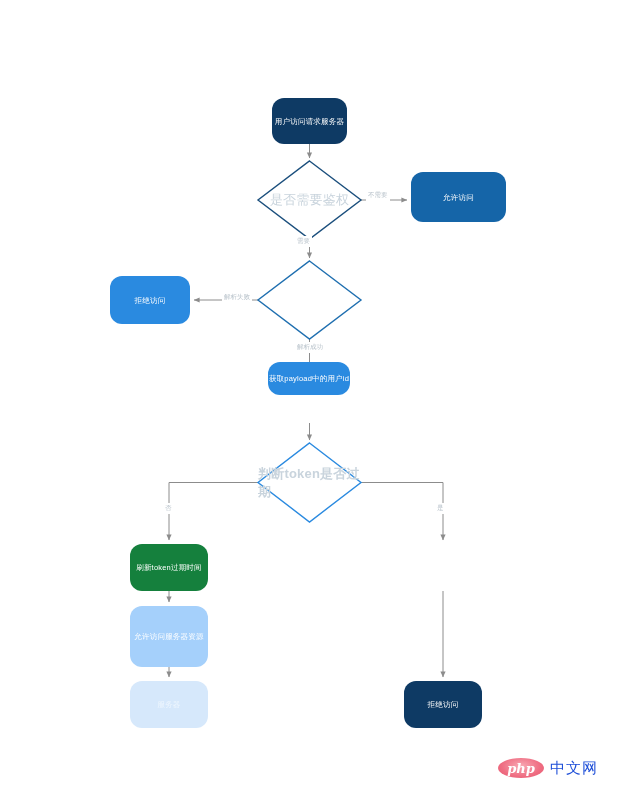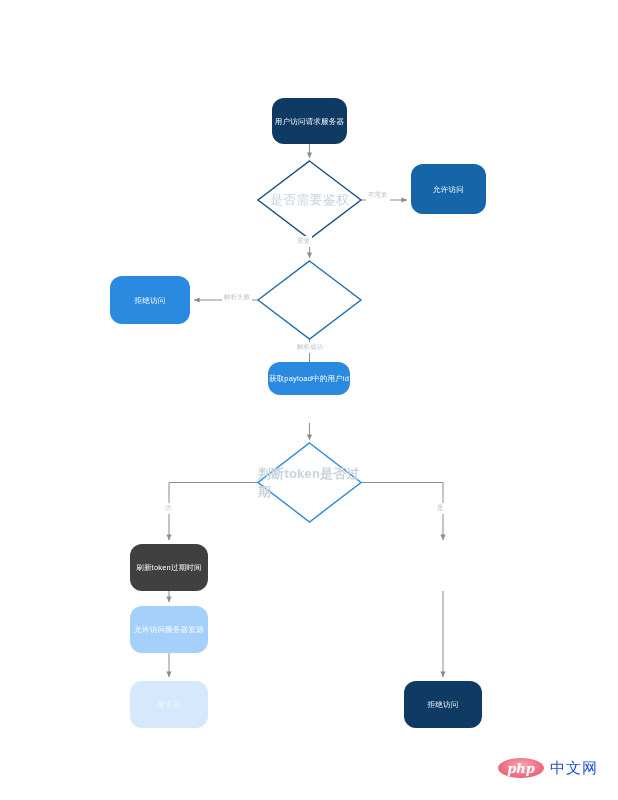--- a/index.html
+++ b/index.html
@@ -32,21 +32,21 @@
     font-size: 7.5px;
     letter-spacing: 0.2px;
     line-height: 1.2;
     color: #ffffff;
     z-index: 3;
     user-select: none;
   }
   .node.dark      { background: #0e3a64; }
   .node.mid       { background: #1565a8; }
   .node.bright    { background: #2a8ae0; }
-  .node.sky       { background: #404040; justify-content: center; }
+  .node.sky       { background: #15803d; justify-content: center; }
   .node.lightsky  { background: #a5d0fb; }
   .node.pale      { background: #d6e8fb; color: #eef6fe; }
 
   .diamond-wrap {
     position: absolute;
     z-index: 3;
   }
   .diamond-label {
     position: absolute;
     left: 0;
@@ -135,42 +135,42 @@
   </svg>
 
   <div class="node dark" style="left:272px;top:98px;width:75px;height:46px;">
     <span>用户访问请求服务器</span>
   </div>
 
   <div class="diamond-wrap" style="left:258px;top:161px;width:103px;height:78px;">
     <div class="diamond-label">是否需要鉴权</div>
   </div>
 
-  <div class="node mid" style="left:411px;top:164px;width:75px;height:50px;">
+  <div class="node mid" style="left:411px;top:172px;width:95px;height:50px;">
     <span>允许访问</span>
   </div>
 
 
   <div class="node bright" style="left:110px;top:276px;width:80px;height:48px;">
     <span>拒绝访问</span>
   </div>
 
   <div class="node bright" style="left:268px;top:362px;width:82px;height:33px;">
     <span>获取payload中的用户id</span>
   </div>
 
   <div class="diamond-wrap" style="left:258px;top:443px;width:103px;height:79px;font-weight:bold;">
     <div class="diamond-label">判断token是否过期</div>
   </div>
 
   <div class="node sky" style="left:130px;top:544px;width:78px;height:47px;">
     <span>刷新token过期时间</span>
   </div>
 
-  <div class="node lightsky" style="left:130px;top:606px;width:78px;height:47px;">
+  <div class="node lightsky" style="left:130px;top:606px;width:78px;height:61px;">
     <span>允许访问服务器资源</span>
   </div>
 
   <div class="node pale" style="left:130px;top:681px;width:78px;height:47px;">
     <span>服务器</span>
   </div>
 
 
   <div class="node dark" style="left:404px;top:681px;width:78px;height:47px;">
     <span>拒绝访问</span>

